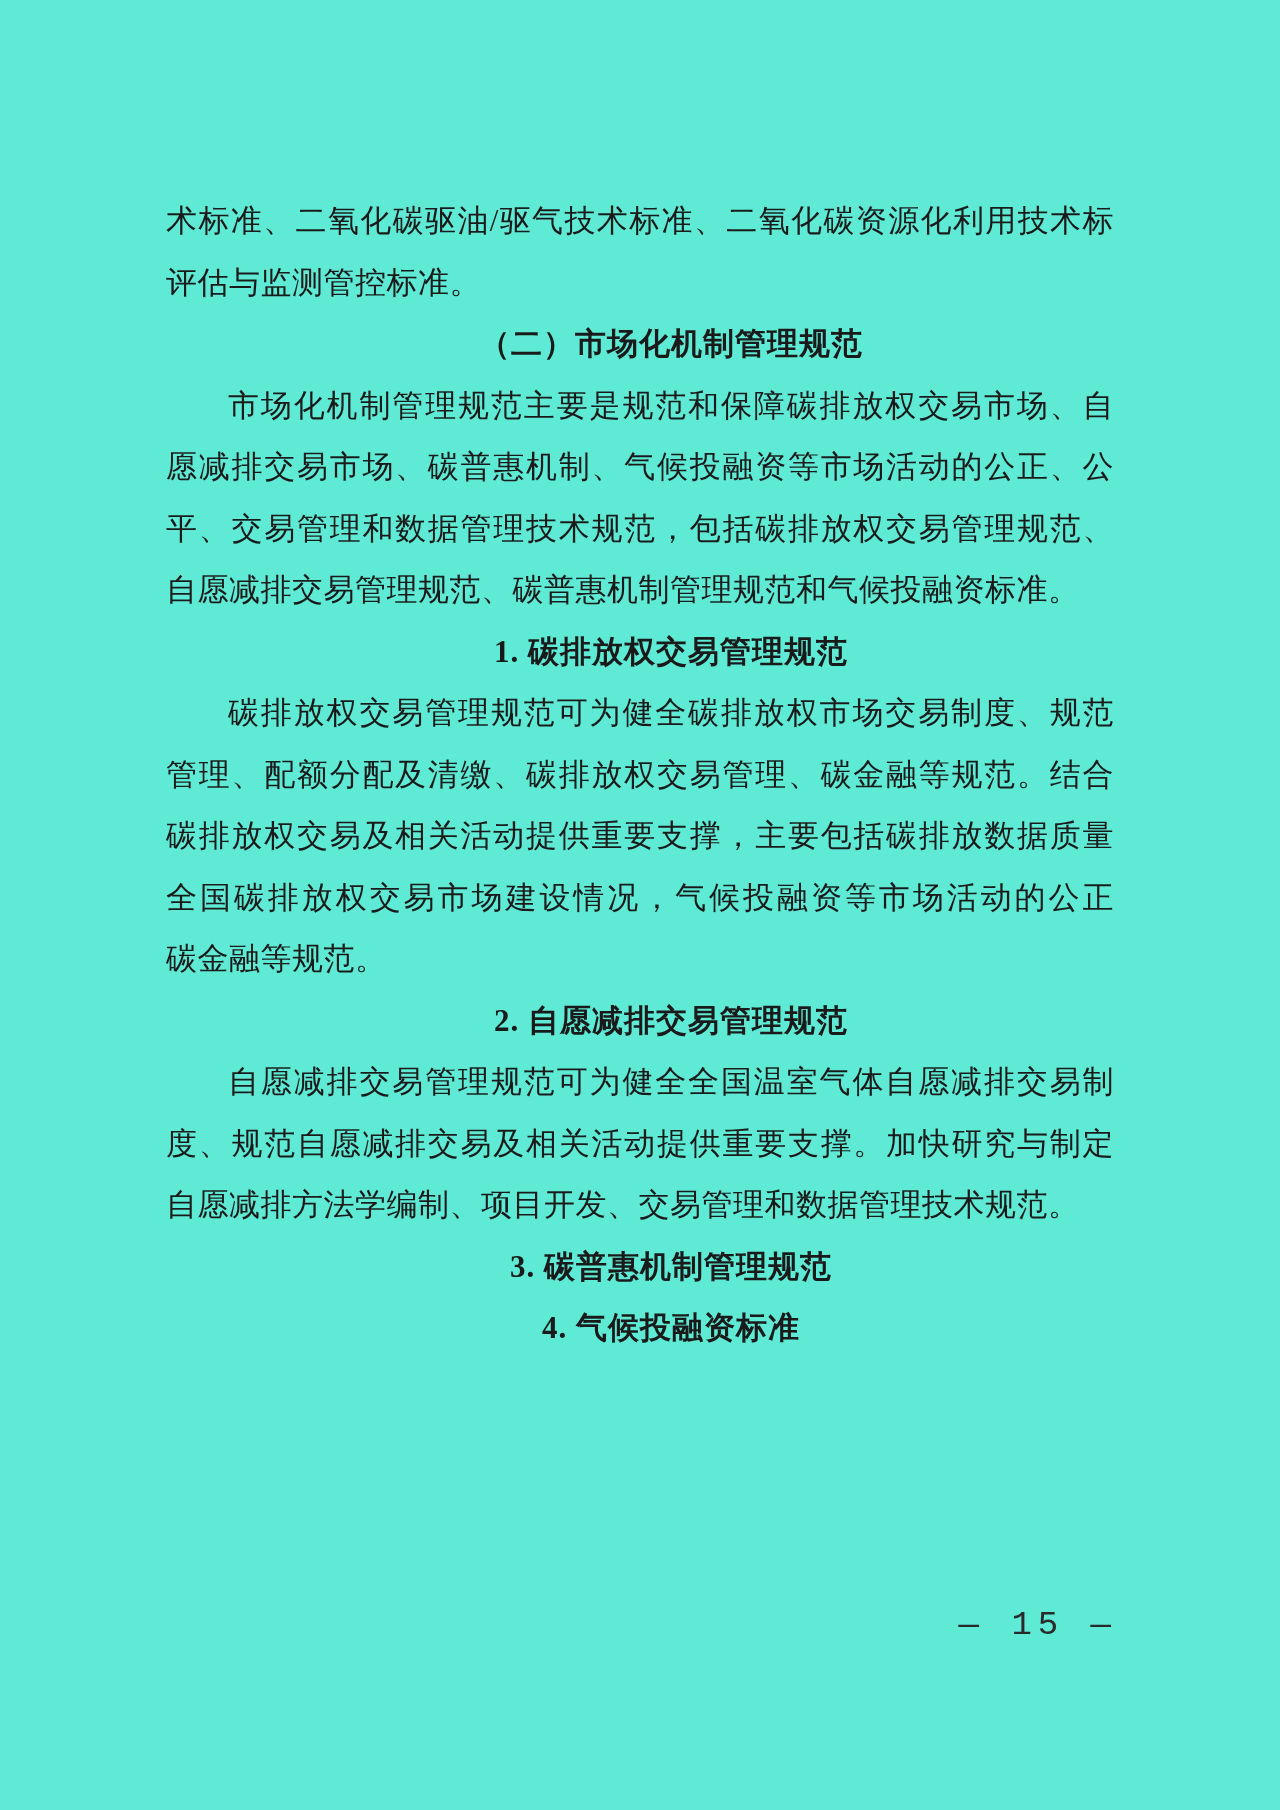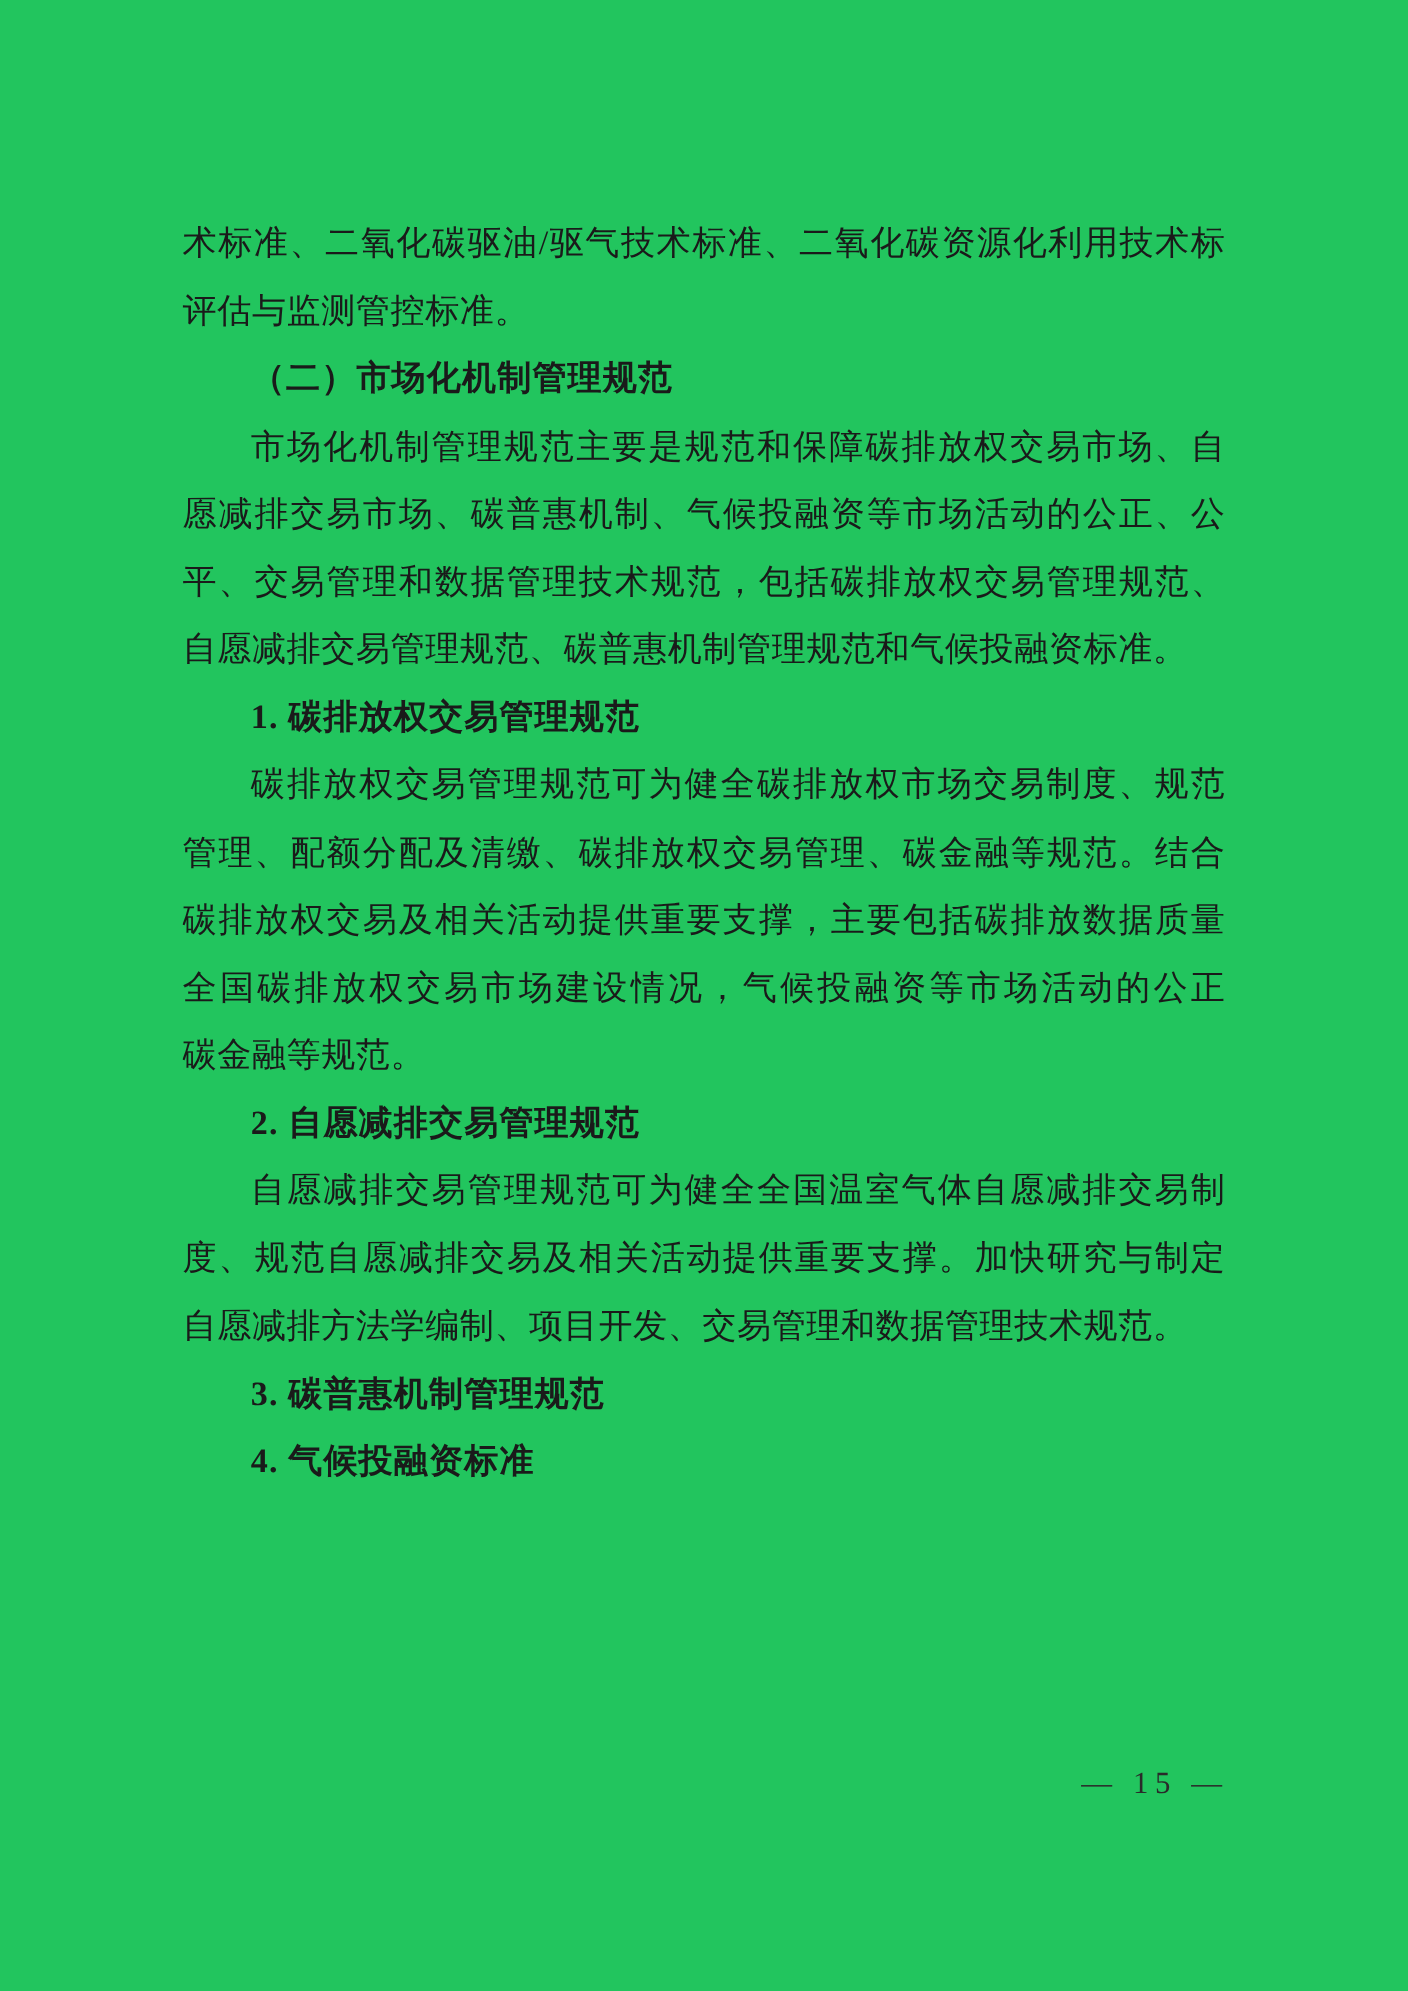--- a/index.html
+++ b/index.html
@@ -4,21 +4,21 @@
 <style>
   html, body { margin: 0; padding: 0; }
   body {
     width: 1280px; height: 1810px;
     background: #ffffff;
     font-family: "Liberation Serif", "DejaVu Serif", serif;
   }
   .page {
     position: relative;
     width: 1280px; height: 1810px;
-    background: #22c55e;
+    background: #5eead4;
     overflow: hidden;
   }
   .content {
     position: absolute;
     left: 166px; top: 190px;
     width: 948px;
     font-size: 31px;
     line-height: 61.5px;
     color: #1a1a1a;
     letter-spacing: 0.5px;
@@ -26,32 +26,33 @@
   .line {
     height: 61.5px;
     overflow: hidden;
     text-align: justify;
   }
   .line.fill { text-align-last: justify; }
   .line.last { text-align-last: auto; }
   .line.ind  { text-indent: 2em; }
   .line.heading {
     font-weight: bold;
-    text-align: left;
+    text-align: center;
     text-align-last: auto;
     letter-spacing: 1px;
   }
   .footer {
     position: absolute;
     top: 1606px;
     right: 163px;
-    font-size: 28px;
+    font-size: 34px;
     color: #2a2a2a;
     letter-spacing: 6px;
     white-space: nowrap;
+    font-family: Liberation Mono, monospace;
   }
 </style>
 </head>
 <body>
 
 <div class="page">
   <div class="content" id="content">
       <div>
         <div class="line fill">术标准、二氧化碳驱油/驱气技术标准、二氧化碳资源化利用技术标</div>
         <div class="line last">评估与监测管控标准。</div>

